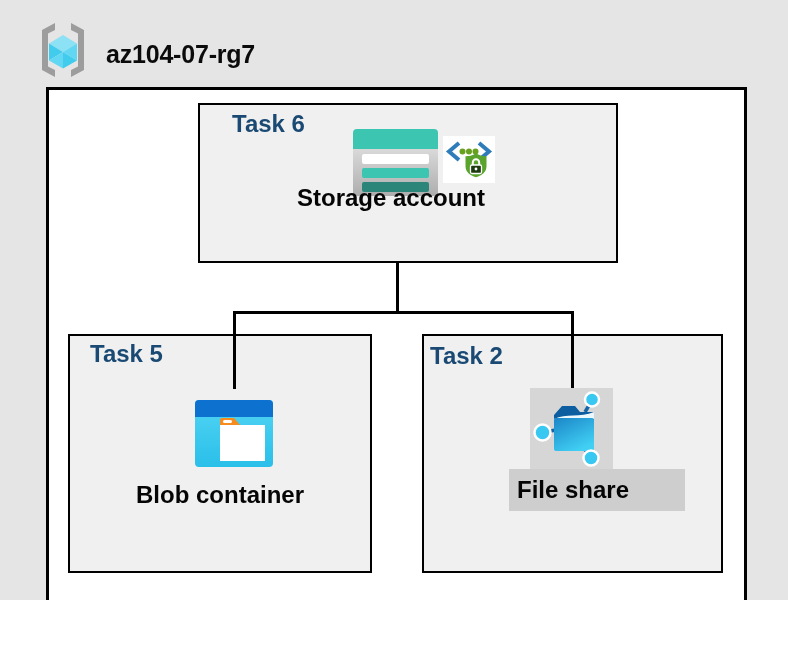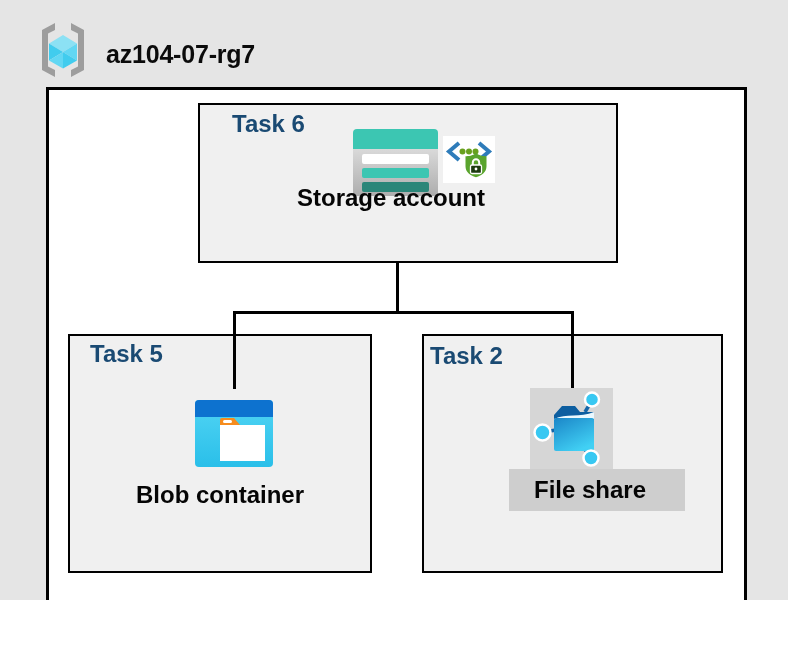--- a/index.html
+++ b/index.html
@@ -44,21 +44,21 @@
   .conn-h1{left:233px;top:311px;width:341px;height:3px;}
   .conn-v2{left:233px;top:311px;width:3px;height:78px;}
   .conn-v3{left:571px;top:311px;width:3px;height:79px;}
   
   .storage-icon{left:353px;top:129px;width:85px;height:67px;z-index:3;}
   .api-icon{left:443px;top:136px;width:52px;height:47px;z-index:3;background:#fff;}
   .blob-icon{left:195px;top:400px;width:78px;height:67px;z-index:3;}
   .fs-icon-bg{left:530px;top:388px;width:83px;height:81px;background:#d6d6d6;z-index:3;}
   .fs-label-bg{
     left:509px;top:469px;width:176px;height:42px;background:#cecece;z-index:3;
-    display:flex;align-items:center;padding-left:25px;box-sizing:border-box;
+    display:flex;align-items:center;padding-left:8px;box-sizing:border-box;
     font-size:24px;font-weight:700;color:#050505;
   }
   svg{display:block;}
 </style>
 </head>
 <body>
 
 <div class="canvas">
 
   <div class="abs rg-icon">

